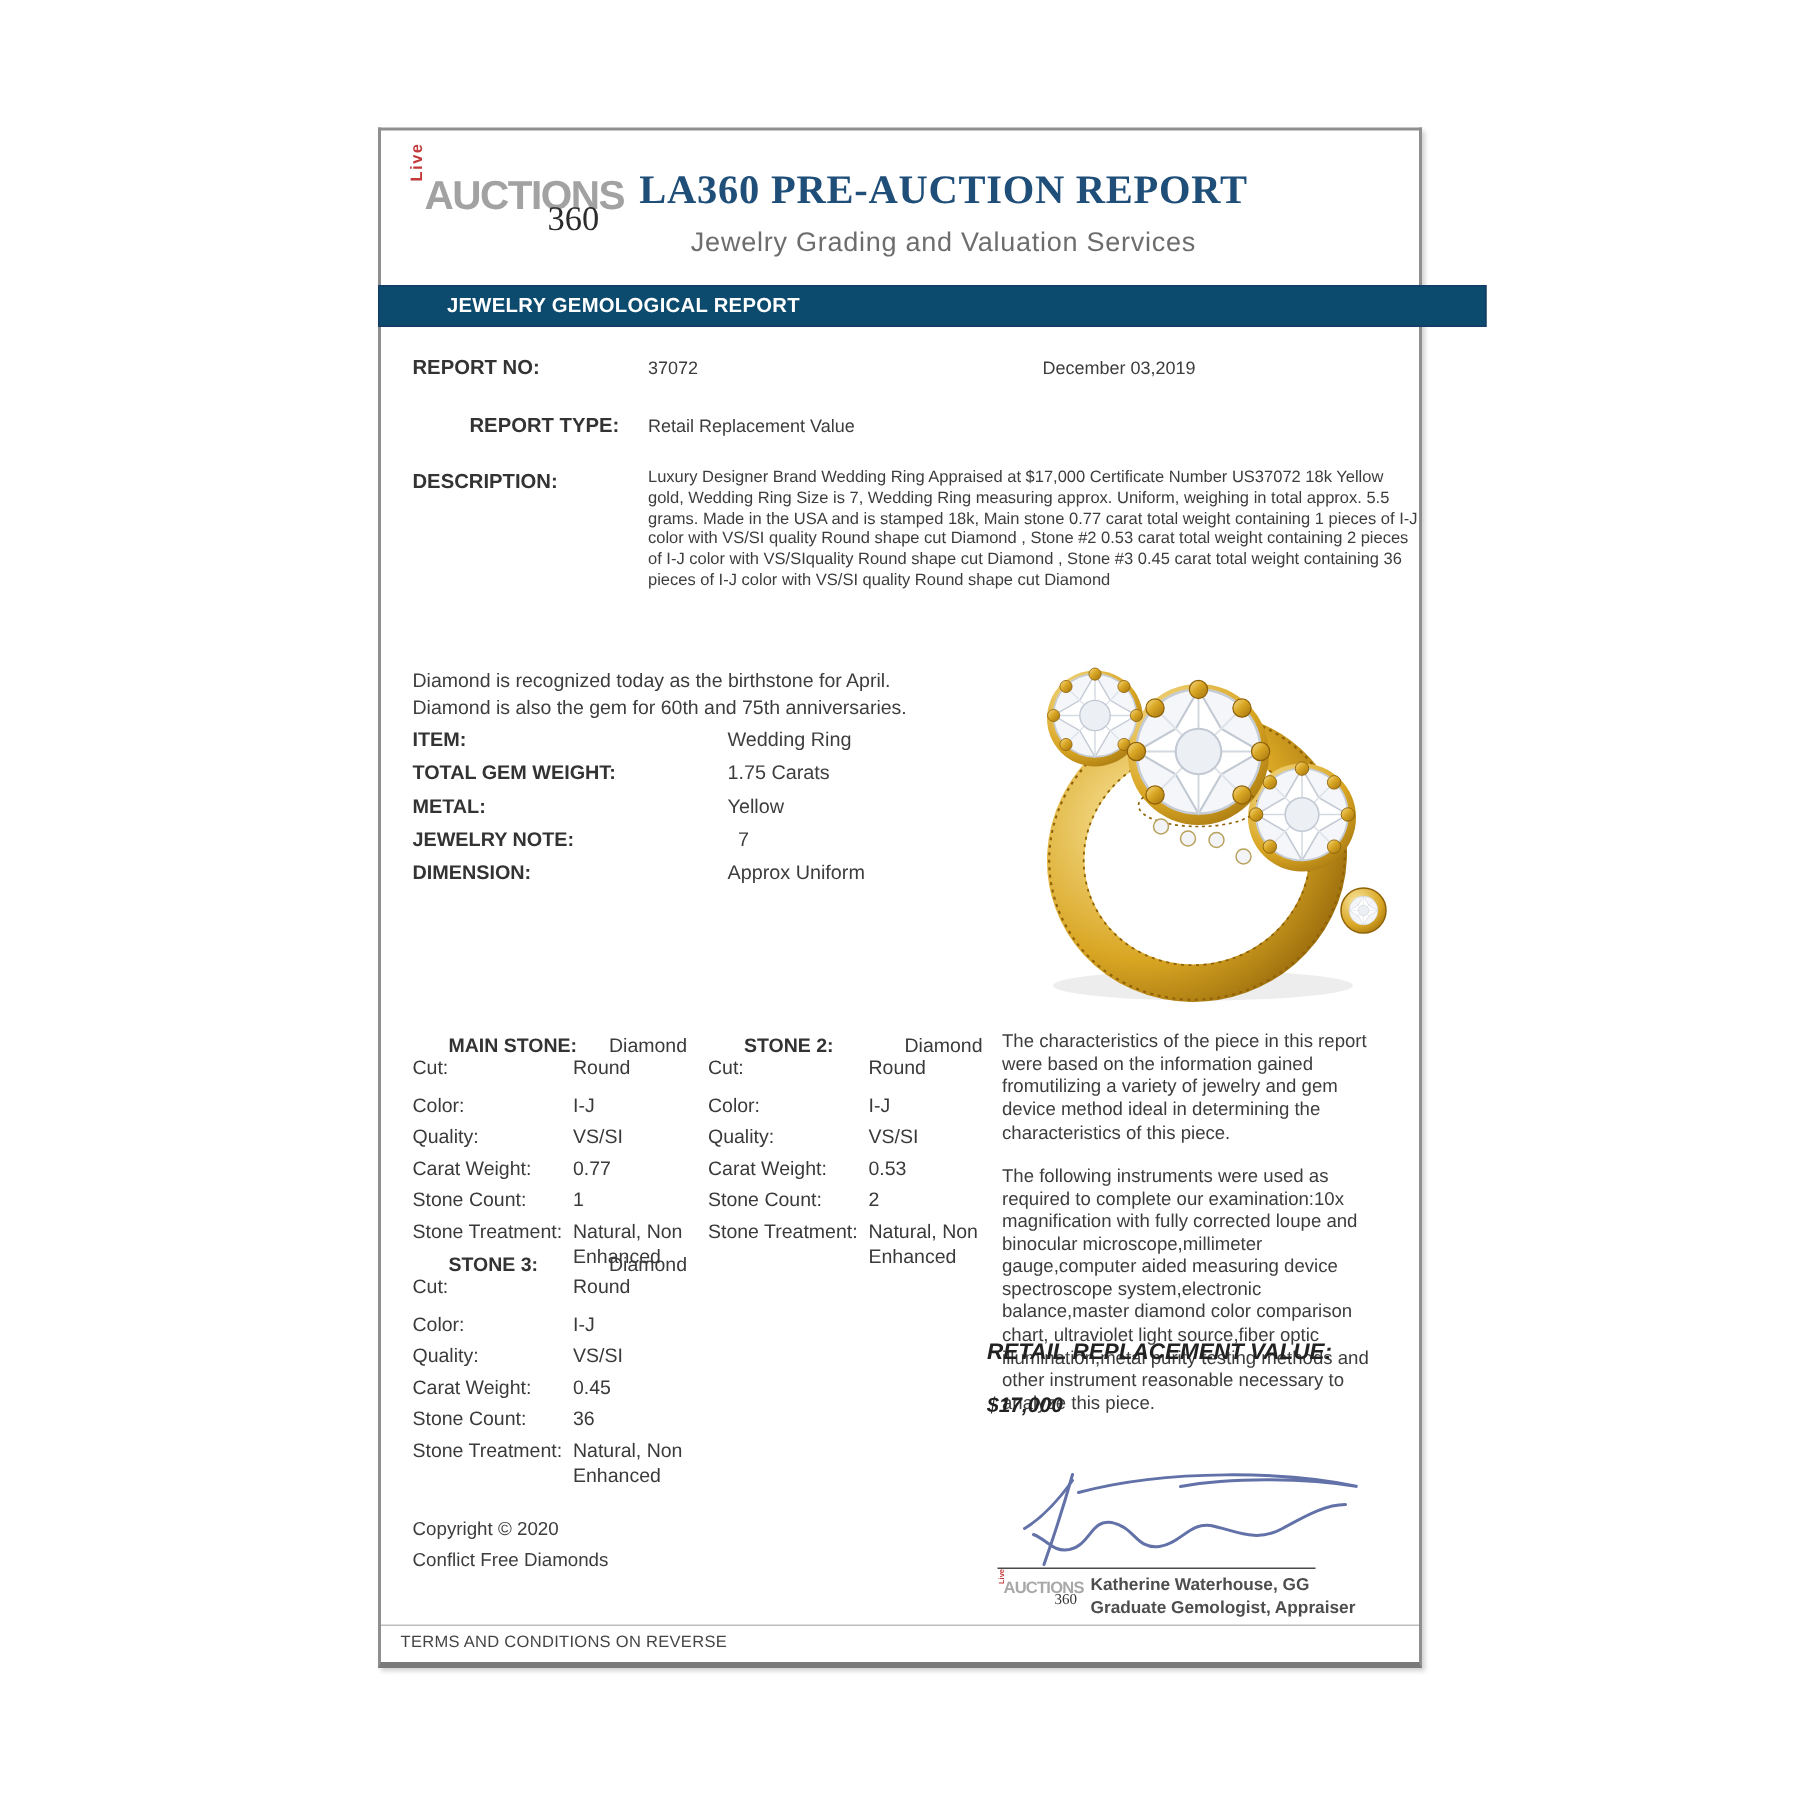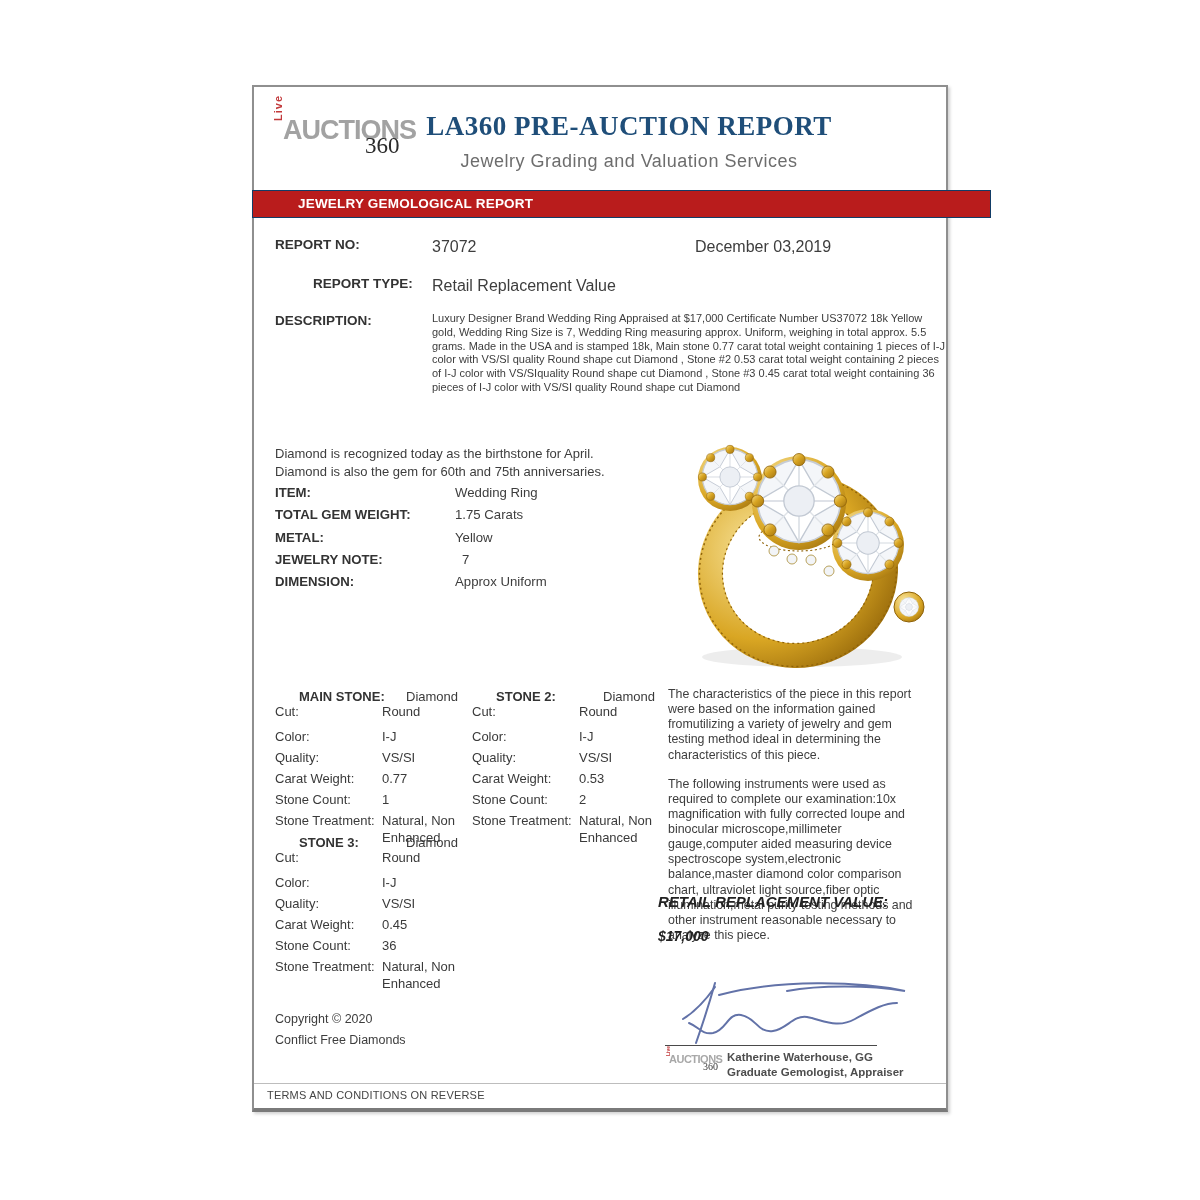--- a/index.html
+++ b/index.html
@@ -11,31 +11,31 @@
   }
   
   .logo{position:absolute;left:18px;top:20px;height:52px;}
   .logo .live{position:absolute;left:0px;top:14px;color:#c2393b;font-size:11px;font-weight:bold;
     transform:rotate(-90deg);transform-origin:left top;letter-spacing:1px;}
   .logo .auctions{position:absolute;left:11px;top:8px;color:#a2a2a2;font-size:27px;font-weight:bold;letter-spacing:-1px;}
   .logo .n360{position:absolute;left:93px;top:26px;color:#2b2b2b;font-size:23px;font-family:"Liberation Serif",serif;}
   .title-wrap{position:absolute;left:110px;top:24px;width:530px;text-align:center;}
   .doc-title{font-family:"Liberation Serif",serif;font-weight:bold;font-size:27px;color:#1f4e79;letter-spacing:0.5px;}
   .doc-subtitle{margin-top:9px;font-size:18px;color:#6d6d6d;letter-spacing:0.5px;}
-  .banner{position:absolute;left:-2px;top:103px;width:692px;height:26px;background:#b91c1c;
+  .banner{position:absolute;left:-2px;top:103px;width:692px;height:26px;background:#0c4a6e;
     border:1px solid #123c66;color:#ffffff;font-size:13.5px;font-weight:bold;
     line-height:26px;padding-left:45px;letter-spacing:0.2px;}
   
   .meta-label{position:absolute;font-size:13.5px;font-weight:bold;color:#333;}
-  .meta-value{position:absolute;font-size:16px;color:#3d3d3d;}
+  .meta-value{position:absolute;font-size:12px;color:#3d3d3d;}
   .desc-text{position:absolute;left:178px;top:225px;width:515px;font-size:11px;line-height:1.25;color:#3d3d3d;}
   
   .birthstone{position:absolute;left:21px;top:358px;font-size:13px;line-height:1.35;color:#3d3d3d;}
   .item-rows{position:absolute;left:21px;top:397px;width:370px;}
-  .item-row{display:grid;grid-template-columns:180px auto;margin-bottom:4.5px;font-size:13.2px;line-height:1.35;}
+  .item-row{display:grid;grid-template-columns:180px auto;margin-bottom:4.5px;font-size:13.2px;line-height:1.35;gap:30px;}
   .item-row .lbl{font-weight:bold;color:#333;}
   .item-row .val{color:#3d3d3d;}
   
   .ring-wrap{position:absolute;left:398px;top:342px;width:292px;height:248px;}
   
   .stone{position:absolute;width:192px;font-size:13px;}
   .stone-head{display:grid;grid-template-columns:107px auto;padding-left:24px;}
   .stone-head .t{font-weight:bold;color:#333;}
   .stone-row{display:grid;grid-template-columns:107px auto;margin-bottom:4.5px;line-height:1.28;}
   .stone-row.first{margin-bottom:8px;}
@@ -277,21 +277,21 @@
         <span>Stone Count:</span>
         <span>36</span>
       </div>
     <div class="stone-row">
         <span>Stone Treatment:</span>
         <span>Natural, Non Enhanced</span>
       </div>
   </div>
 
   <div class="chars">
-    <p>The characteristics of the piece in this report were based on the information gained fromutilizing a variety of jewelry and gem testing method ideal in determining the characteristics of this piece.</p>
+    <p>The characteristics of the piece in this report were based on the information gained fromutilizing a variety of jewelry and gem device method ideal in determining the characteristics of this piece.</p>
     <p>The following instruments were used as required to complete our examination:10x magnification with fully corrected loupe and binocular microscope,millimeter gauge,computer aided measuring device spectroscope system,electronic balance,master diamond color comparison chart, ultraviolet light source,fiber optic illumination,metal purity testing methods and other instrument reasonable necessary to analyze this piece.</p>
   </div>
 
   <div class="valuation">
     <div class="v1">RETAIL REPLACEMENT VALUE:</div>
     <div class="v2">$17,000</div>
   </div>
 
   <div class="sig-area">
     <svg class="sig-svg" width="250" height="72" viewBox="0 0 250 72">

